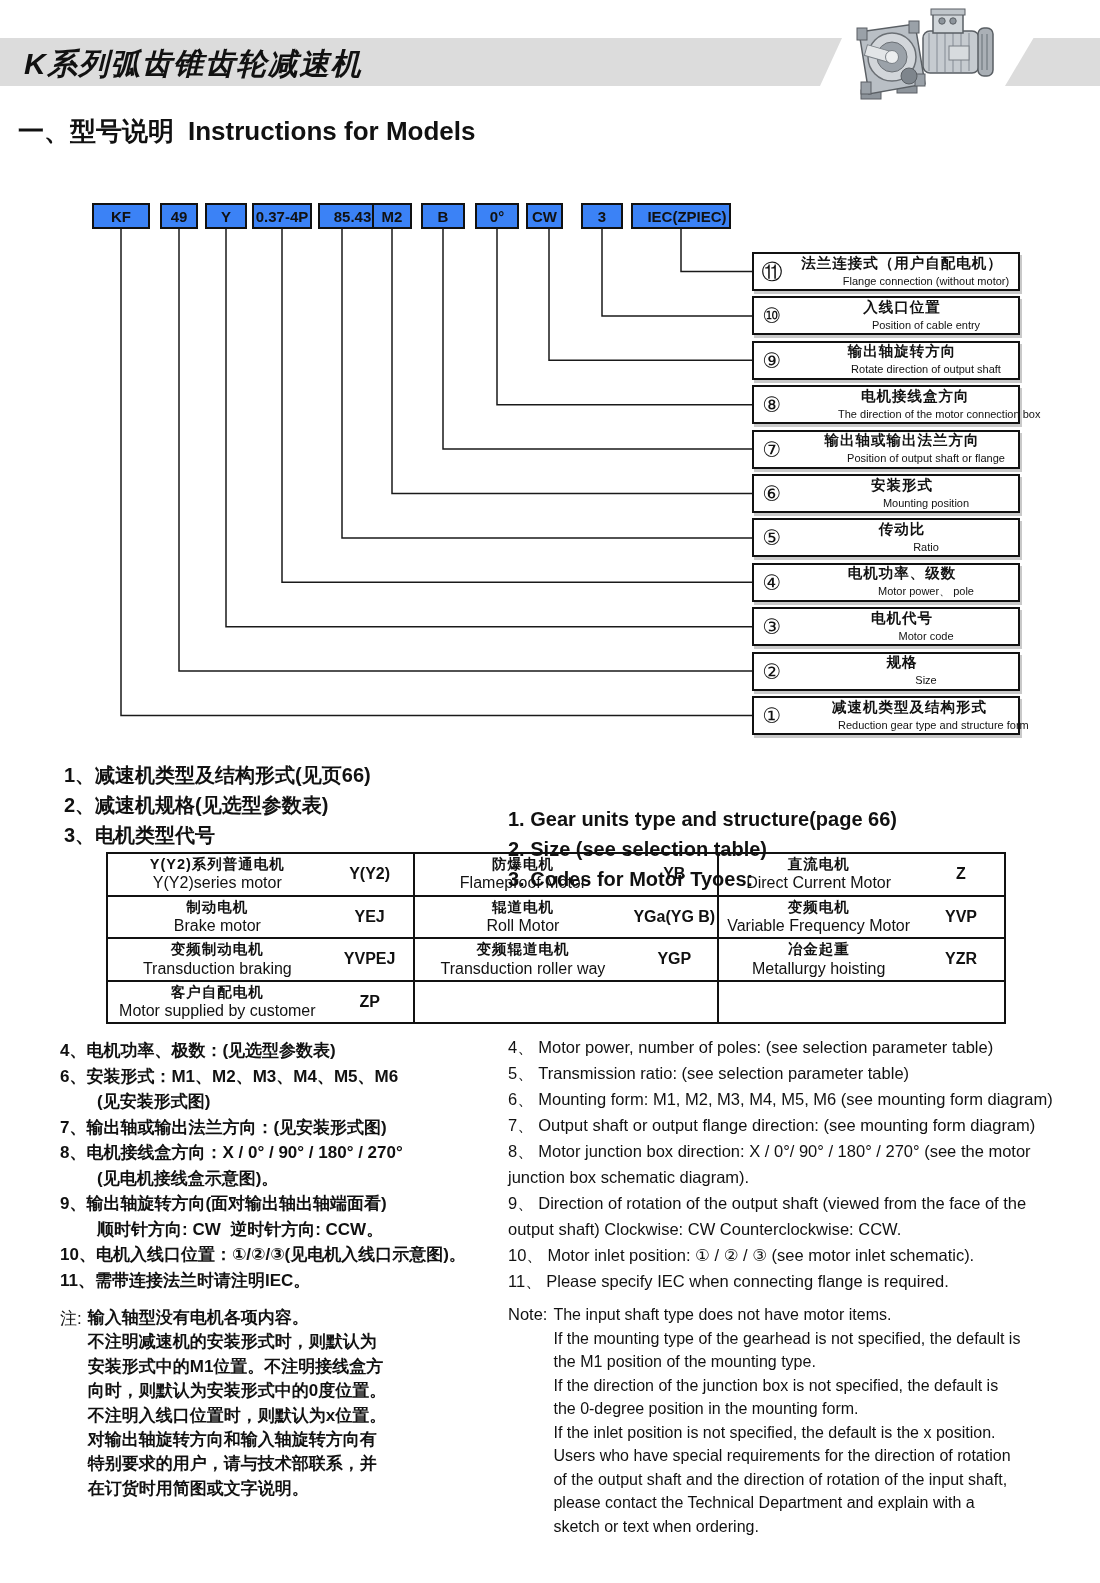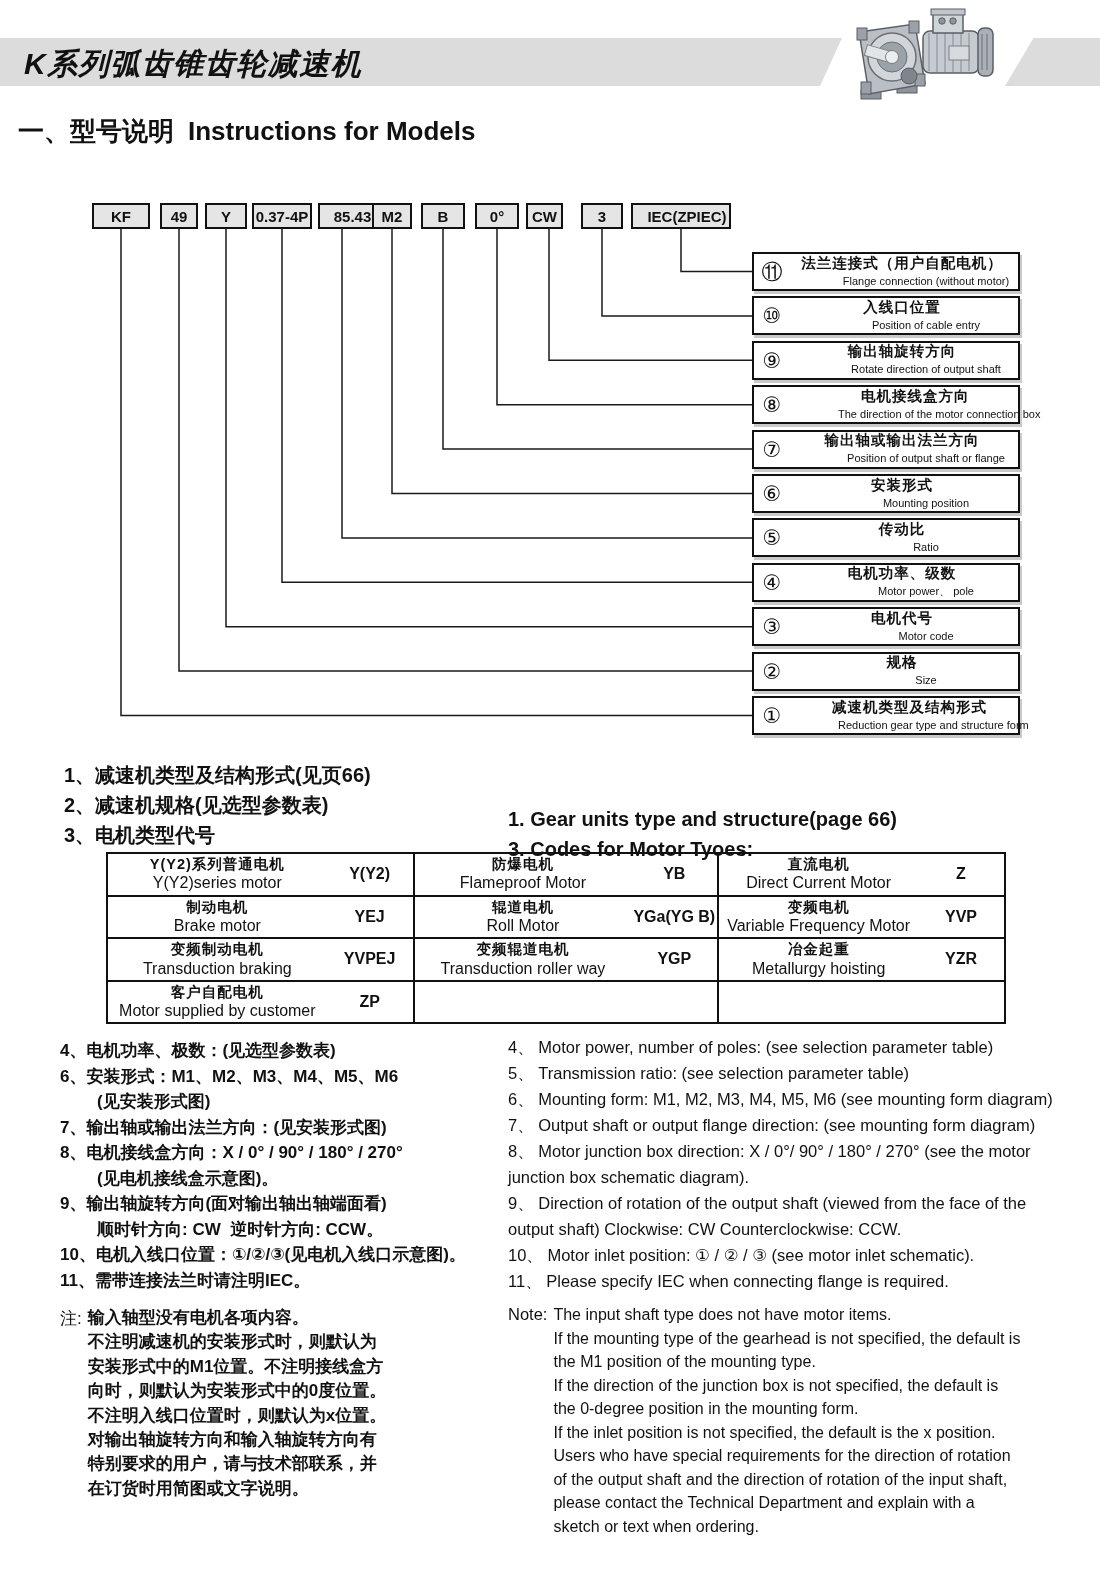--- a/index.html
+++ b/index.html
@@ -14,21 +14,21 @@
   .banner-title{position:absolute;left:24px;top:44px;font-size:30px;font-weight:bold;
         font-style:italic;letter-spacing:1.5px;z-index:3;}
   .product-img{position:absolute;left:845px;top:4px;z-index:4;}
   .section-heading{position:absolute;left:18px;top:114px;font-size:26px;font-weight:bold;}
   .section-heading .en{margin-left:14px;}
 
   
   .diagram{position:absolute;left:85px;top:195px;width:950px;height:560px;}
   .diagram svg.conn{position:absolute;left:0;top:0;z-index:0;}
   .code-box{position:absolute;top:8px;height:26px;box-sizing:border-box;border:2px solid #111;
-        background:#e5e5e5;z-index:2;display:flex;align-items:center;justify-content:center;
+        background:#3b82f6;z-index:2;display:flex;align-items:center;justify-content:center;
         font-size:15px;font-weight:bold;white-space:nowrap;}
   .callout{position:absolute;left:667px;width:268px;height:39px;box-sizing:border-box;
         border:2px solid #111;background:#fff;z-index:2;display:flex;align-items:center;
         box-shadow:2px 3px 0 #c9c9c9;}
   .callout-num{width:36px;text-align:center;font-size:21px;line-height:1;flex:0 0 36px;}
   .callout-txt{flex:1;text-align:center;overflow:visible;padding-right:4px;}
   .callout-zh{display:block;font-size:14.5px;font-weight:bold;line-height:16px;letter-spacing:1px;white-space:nowrap;}
   .callout-en{display:inline-block;font-size:11px;line-height:14px;white-space:nowrap;transform-origin:center;padding-left:48px;}
 
   
@@ -173,20 +173,21 @@
       </div>
     </div>
 
   <div class="intro-zh" id="introZh">
       <div>1、减速机类型及结构形式(见页66)</div>
       <div>2、减速机规格(见选型参数表)</div>
       <div>3、电机类型代号</div>
     </div>
   <div class="intro-en" id="introEn">
       <div>1. Gear units type and structure(page 66)</div>
+      <div>2. Size (see selection table)</div>
       <div>3. Codes for Motor Tyoes:</div>
     </div>
 
   <div class="mtable" id="mtable">
       <div class="t-row">
         <div class="t-cell c1">
           <div class="t-desc">
             <span class="zh">Y(Y2)系列普通电机</span>
             <span class="en">Y(Y2)series motor</span>
           </div>

